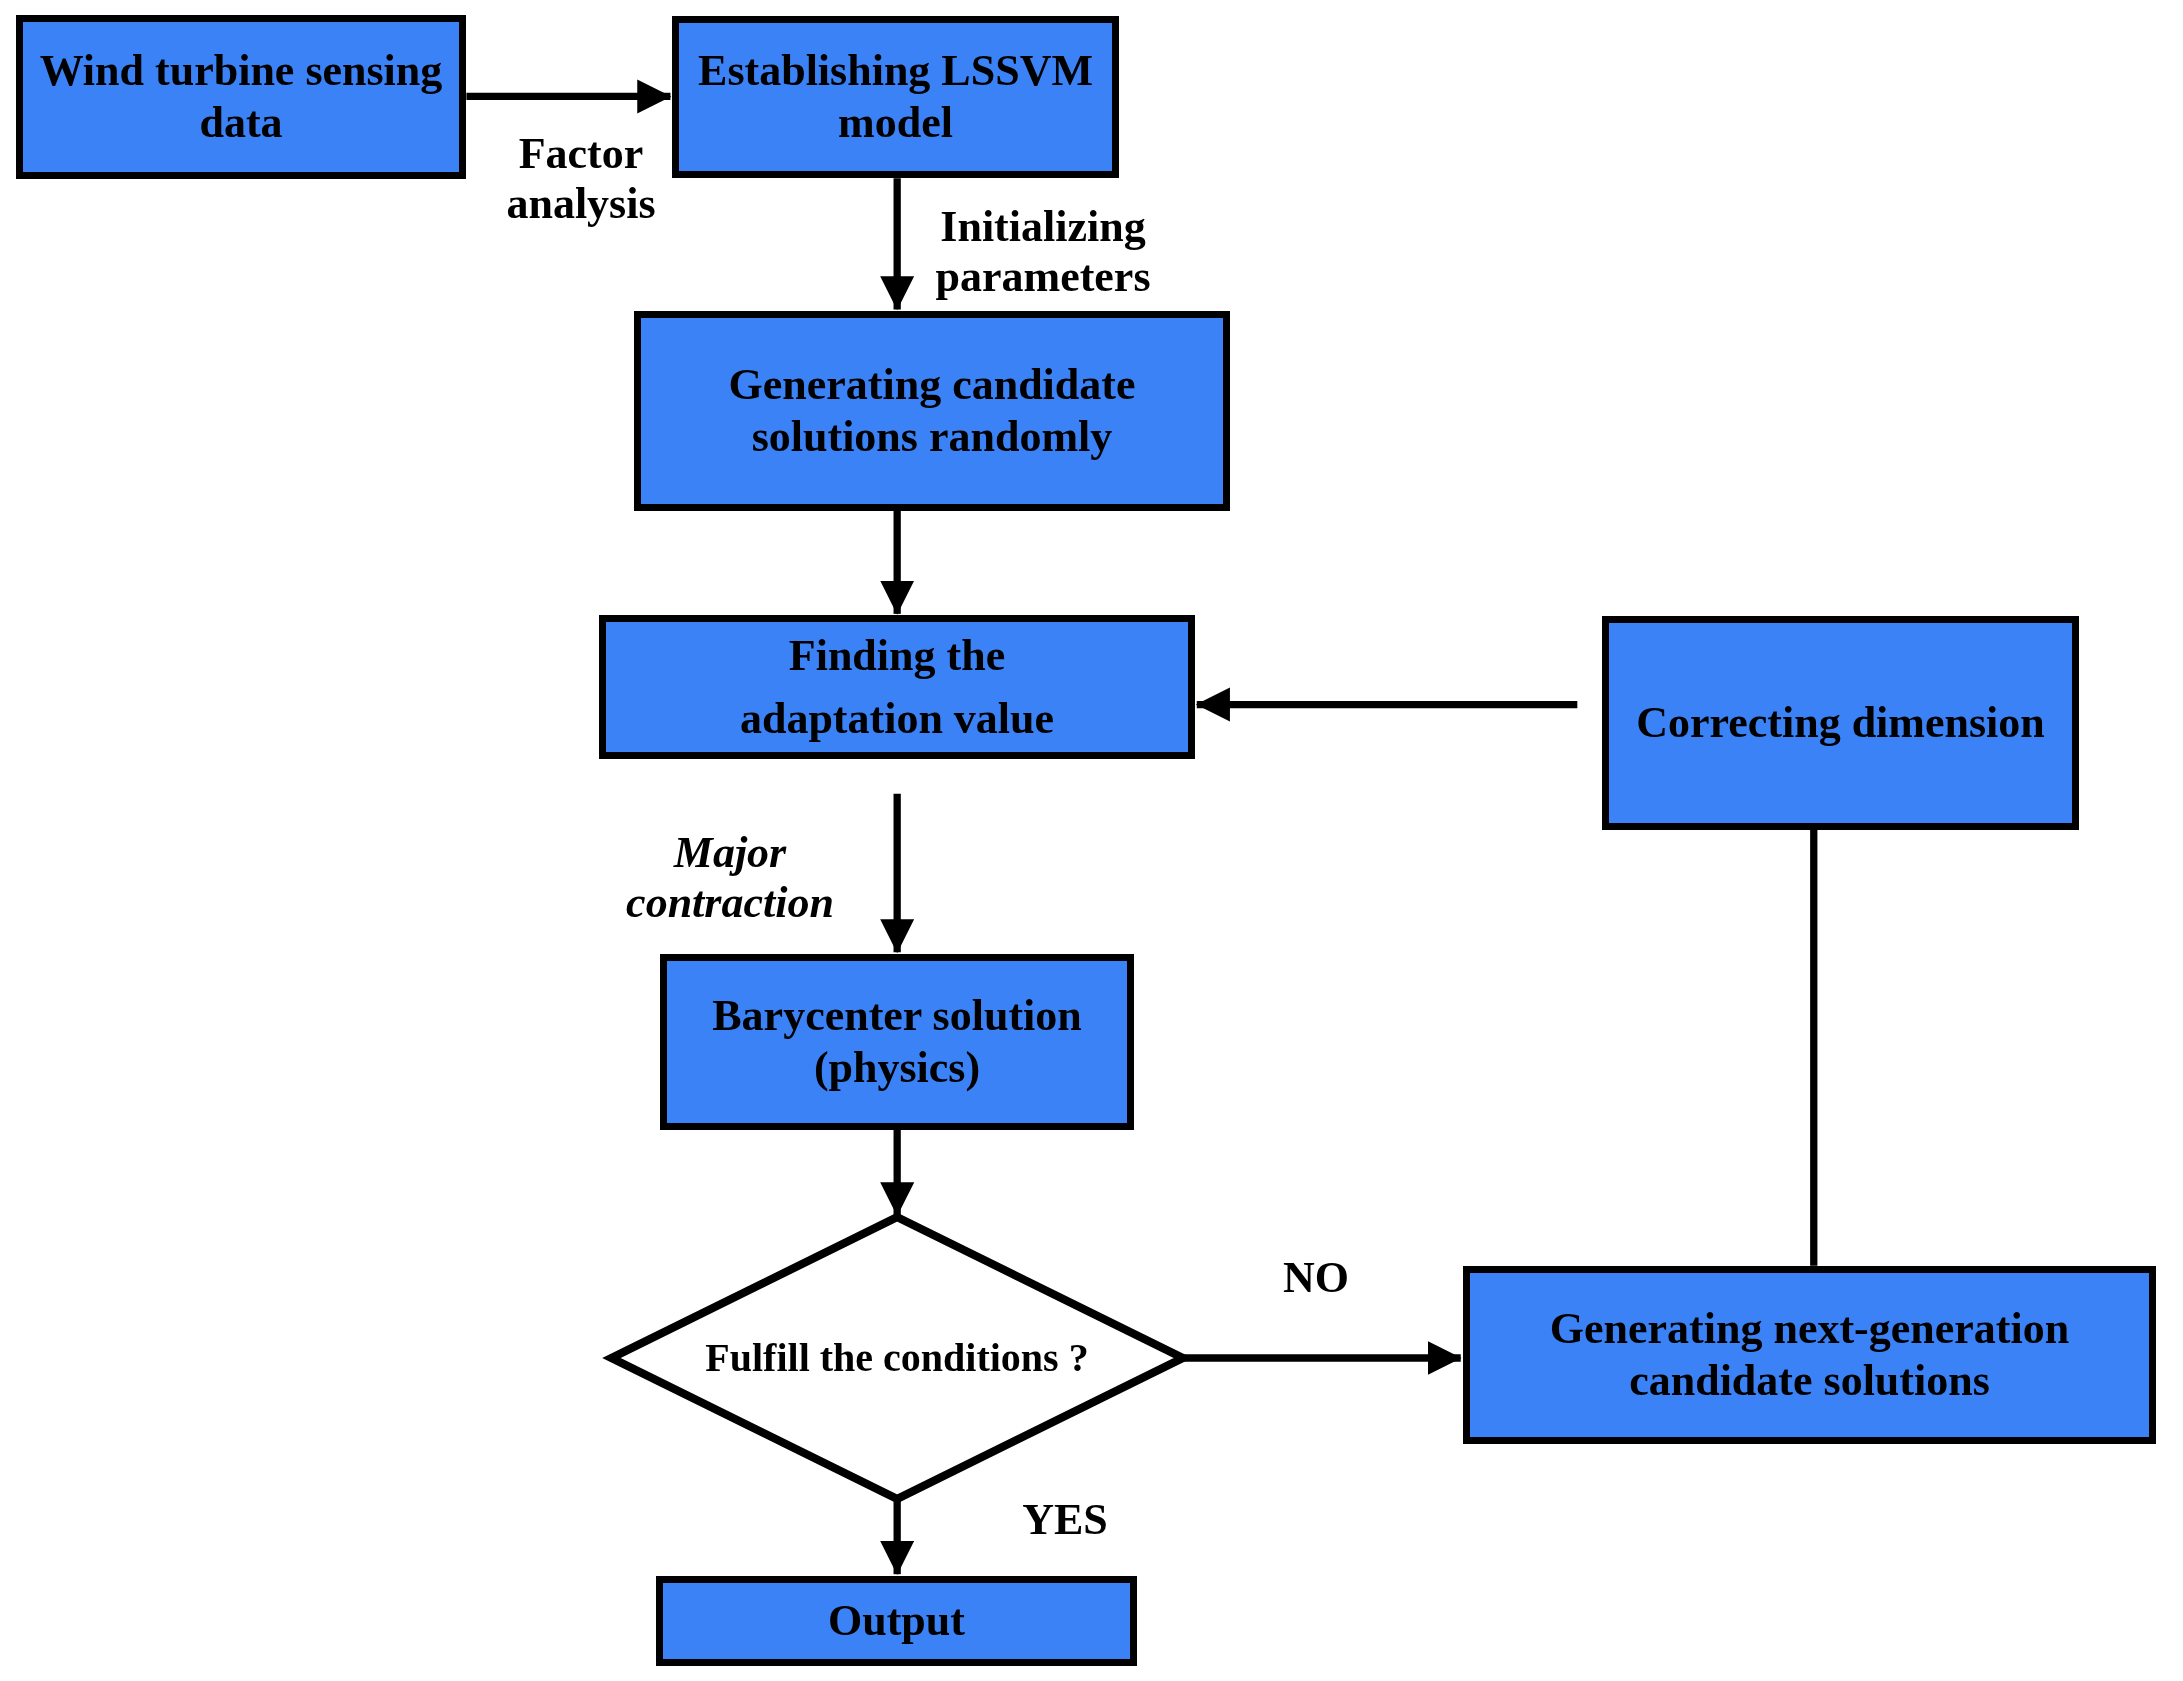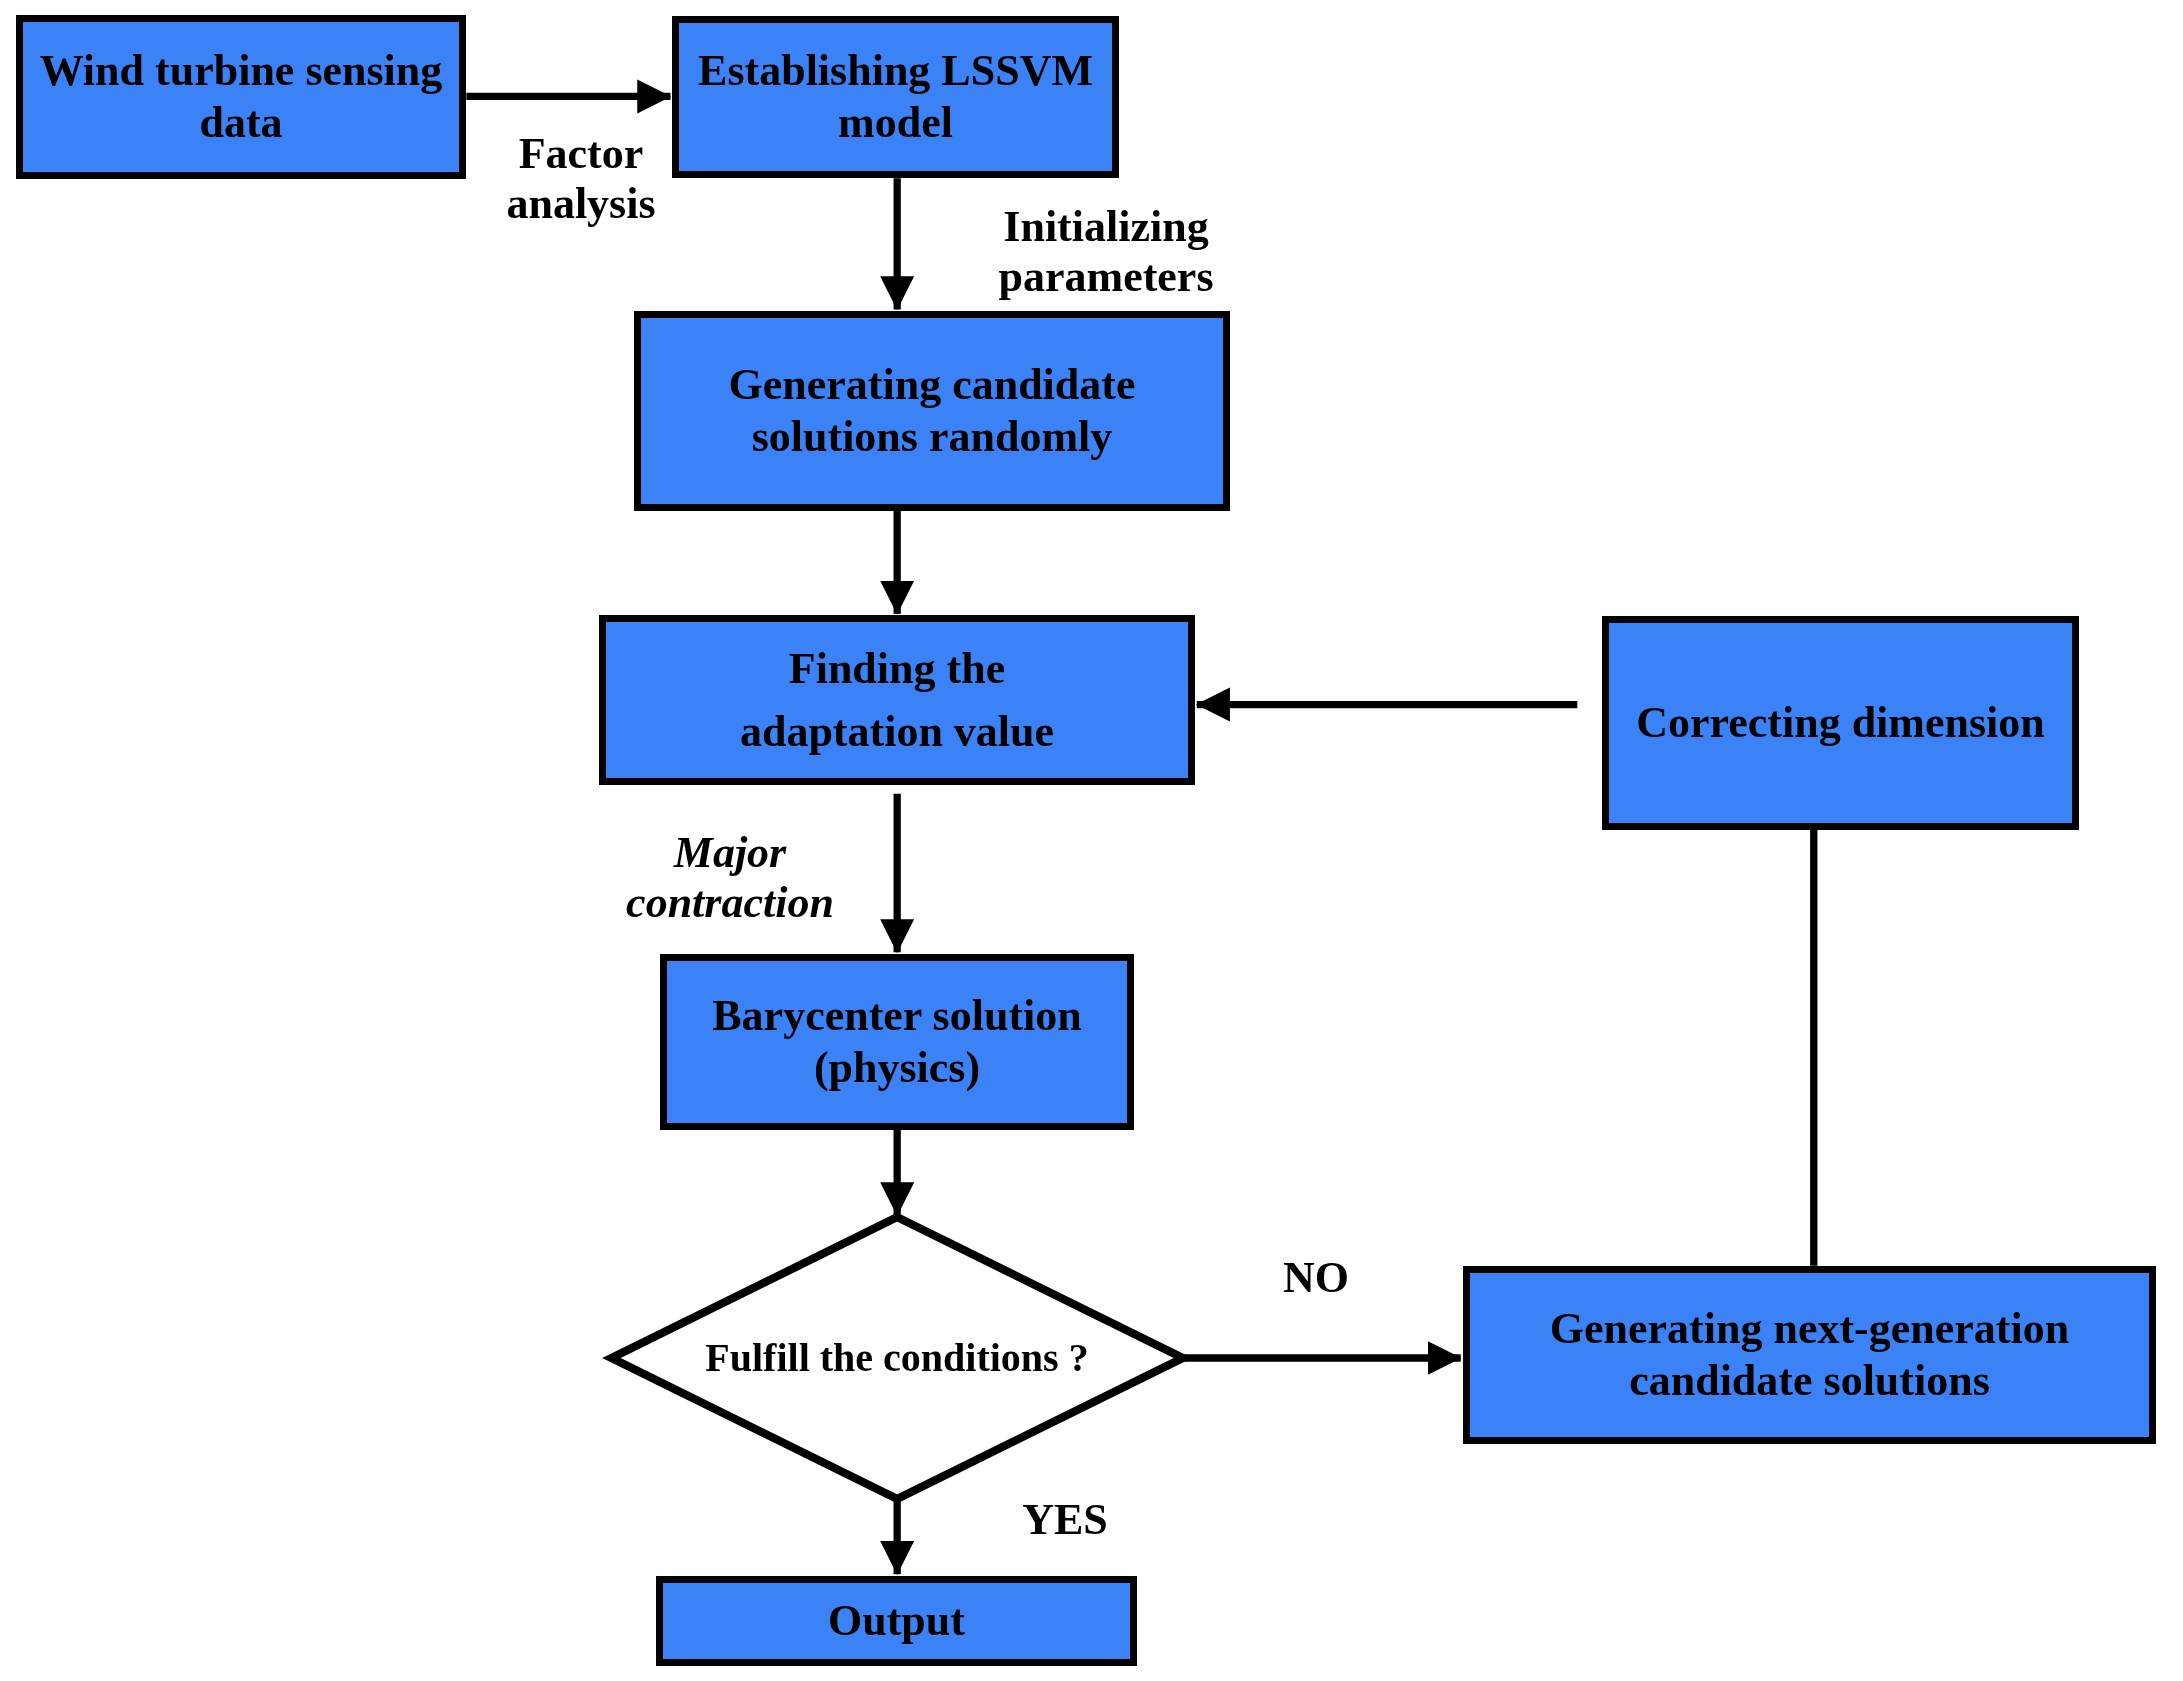--- a/index.html
+++ b/index.html
@@ -109,21 +109,21 @@
   <div class="node" style="left:672px; top:16px; width:447px; height:162px;">
     <span class="line">Establishing LSSVM</span>
     <span class="line">model</span>
   </div>
 
   <div class="node" style="left:590px; top:311px; width:596px; height:200px;margin-left:44px;">
     <span class="line">Generating candidate</span>
     <span class="line">solutions randomly</span>
   </div>
 
-  <div class="node" style="left:599px; top:615px; width:596px; height:170px;gap:11px;">
+  <div class="node" style="left:599px; top:615px; width:596px; height:144px;gap:11px;">
     <span class="line">Finding the</span>
     <span class="line">adaptation value</span>
   </div>
 
   <div class="node" style="left:1602px; top:616px; width:477px; height:214px;">
     <span class="line">Correcting dimension</span>
   </div>
 
   <div class="node" style="left:660px; top:954px; width:474px; height:176px;">
     <span class="line">Barycenter solution</span>
@@ -139,21 +139,21 @@
     <span class="line">Output</span>
   </div>
 
   <div class="diamond-label">Fulfill the conditions ?</div>
 
   <div class="elabel" style="left:577px; top:129px;">
     <span class="line">Factor</span>
     <span class="line">analysis</span>
   </div>
 
-  <div class="elabel" style="left:1102px; top:202px;">
+  <div class="elabel" style="left:1039px; top:202px;">
     <span class="line">Initializing</span>
     <span class="line">parameters</span>
   </div>
 
   <div class="elabel" style="left:726px; top:828px;font-style:italic;">
     <span class="line">Major</span>
     <span class="line">contraction</span>
   </div>
 
   <div class="elabel" style="left:1312px; top:1253px;">

